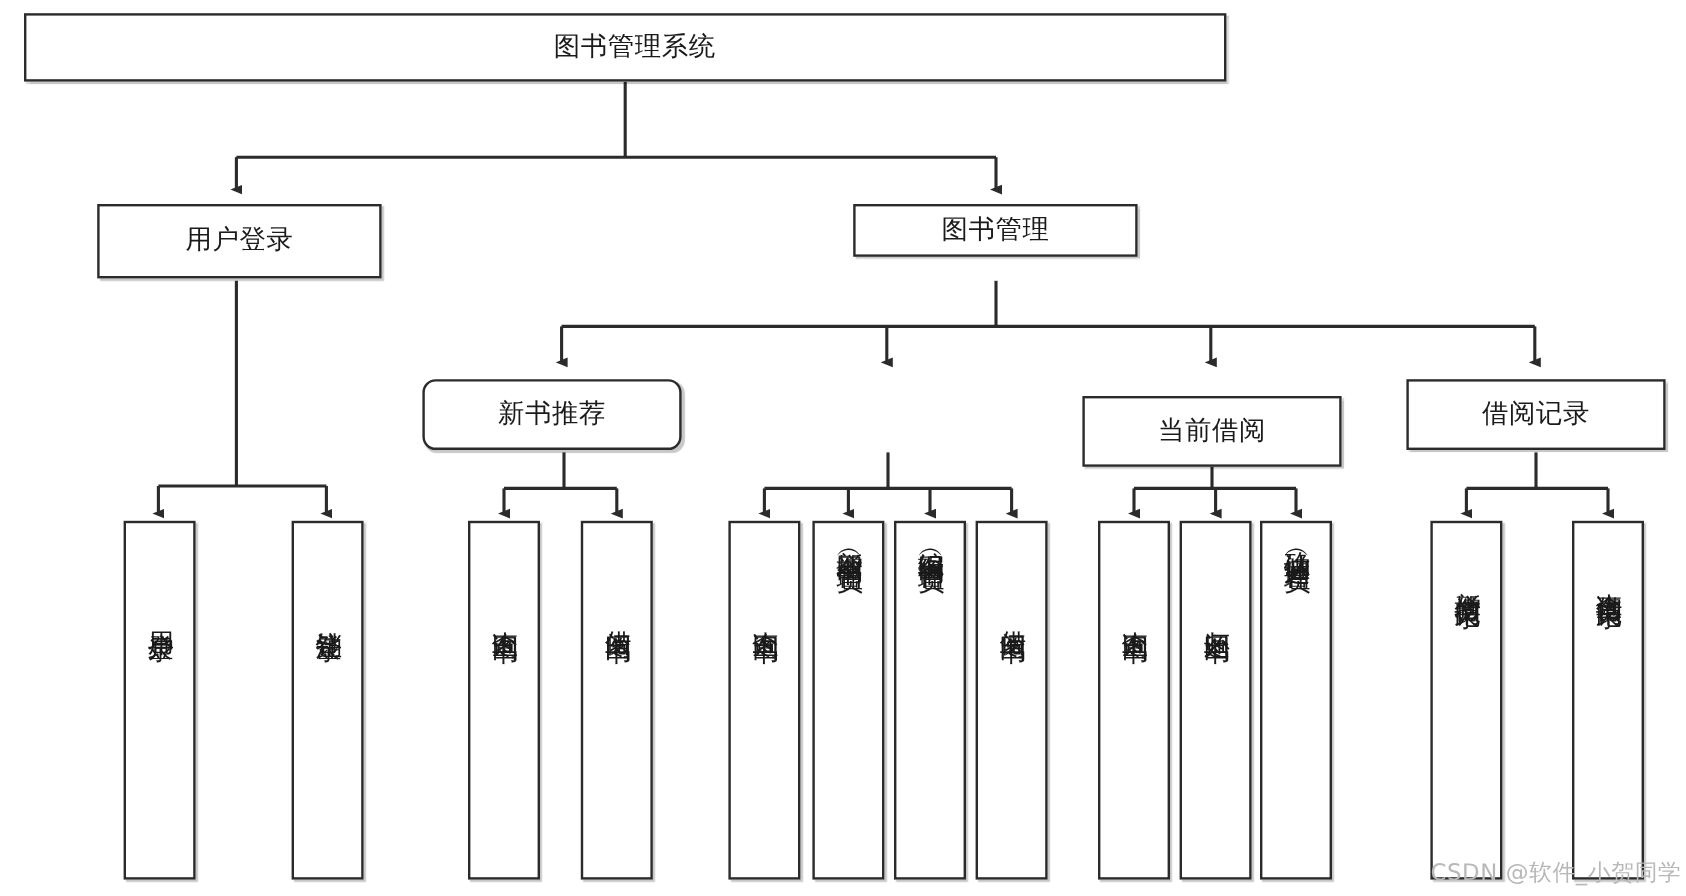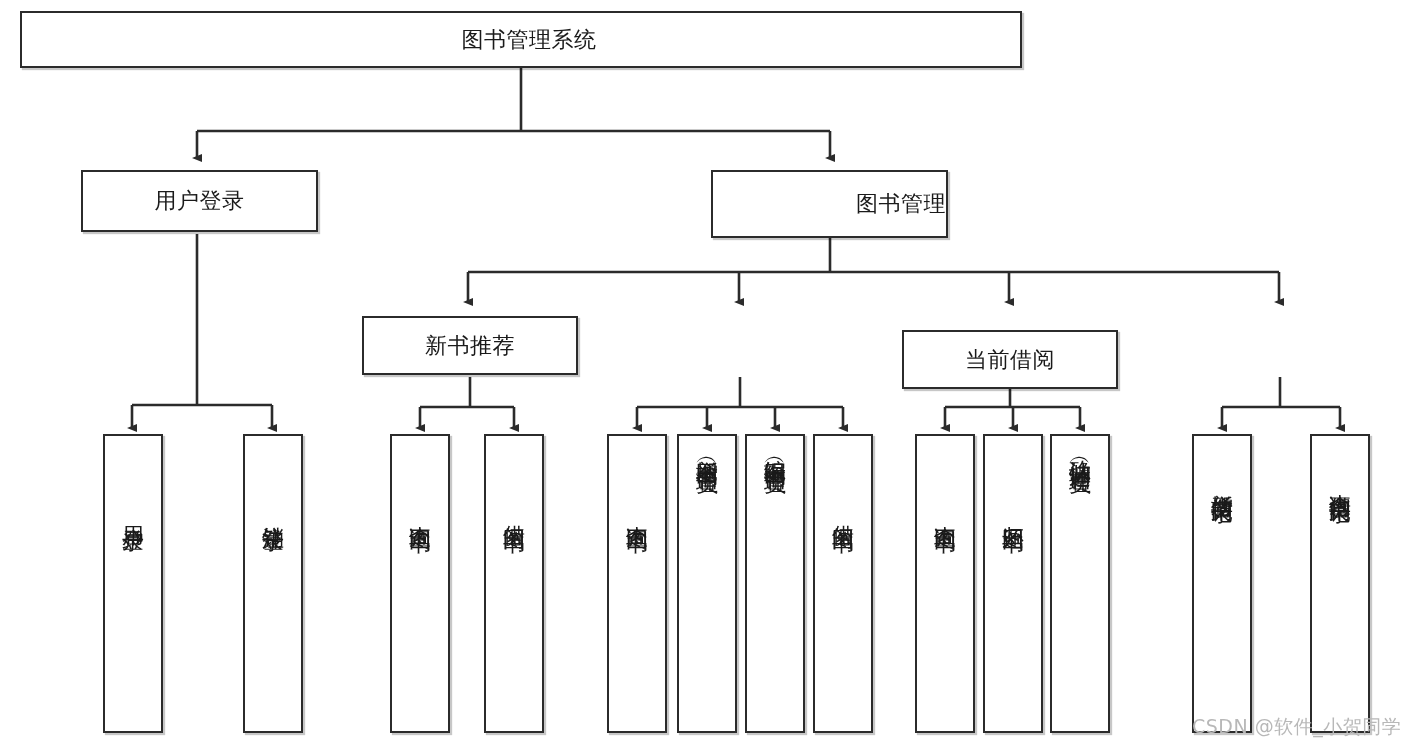--- a/index.html
+++ b/index.html
@@ -127,33 +127,36 @@
   </svg>
 
   <div class="node" style="left:20px; top:11px; width:1002px; height:57px;padding-left:16px;">
     <span class="label">图书管理系统</span>
   </div>
 
   <div class="node" style="left:81px; top:170px; width:237px; height:62px;">
     <span class="label">用户登录</span>
   </div>
 
-  <div class="node" style="left:711px; top:170px; width:237px; height:68px;justify-content:flex-end;">
+  <div class="node" style="left:711px; top:170px; width:237px; height:44px;">
     <span class="label">图书管理</span>
   </div>
 
-  <div class="node" style="left:362px; top:316px; width:216px; height:59px;">
+  <div class="node" style="left:352px; top:316px; width:216px; height:59px;border-radius:11px;">
     <span class="label">新书推荐</span>
   </div>
 
 
   <div class="node" style="left:902px; top:316px; width:216px; height:59px;margin-top:14px;">
     <span class="label">当前借阅</span>
   </div>
 
+  <div class="node" style="left:1172px; top:316px; width:216px; height:59px;">
+    <span class="label">借阅记录</span>
+  </div>
 
   <div class="node vertical mid" style="left:103px; top:434px; width:60px; height:299px; padding-top:72px;">
     <span class="label">用户登录</span>
   </div>
 
   <div class="node vertical mid" style="left:243px; top:434px; width:60px; height:299px; padding-top:72px;">
     <span class="label">注销登录</span>
   </div>
 
   <div class="node vertical mid" style="left:390px; top:434px; width:60px; height:299px; padding-top:72px;">

